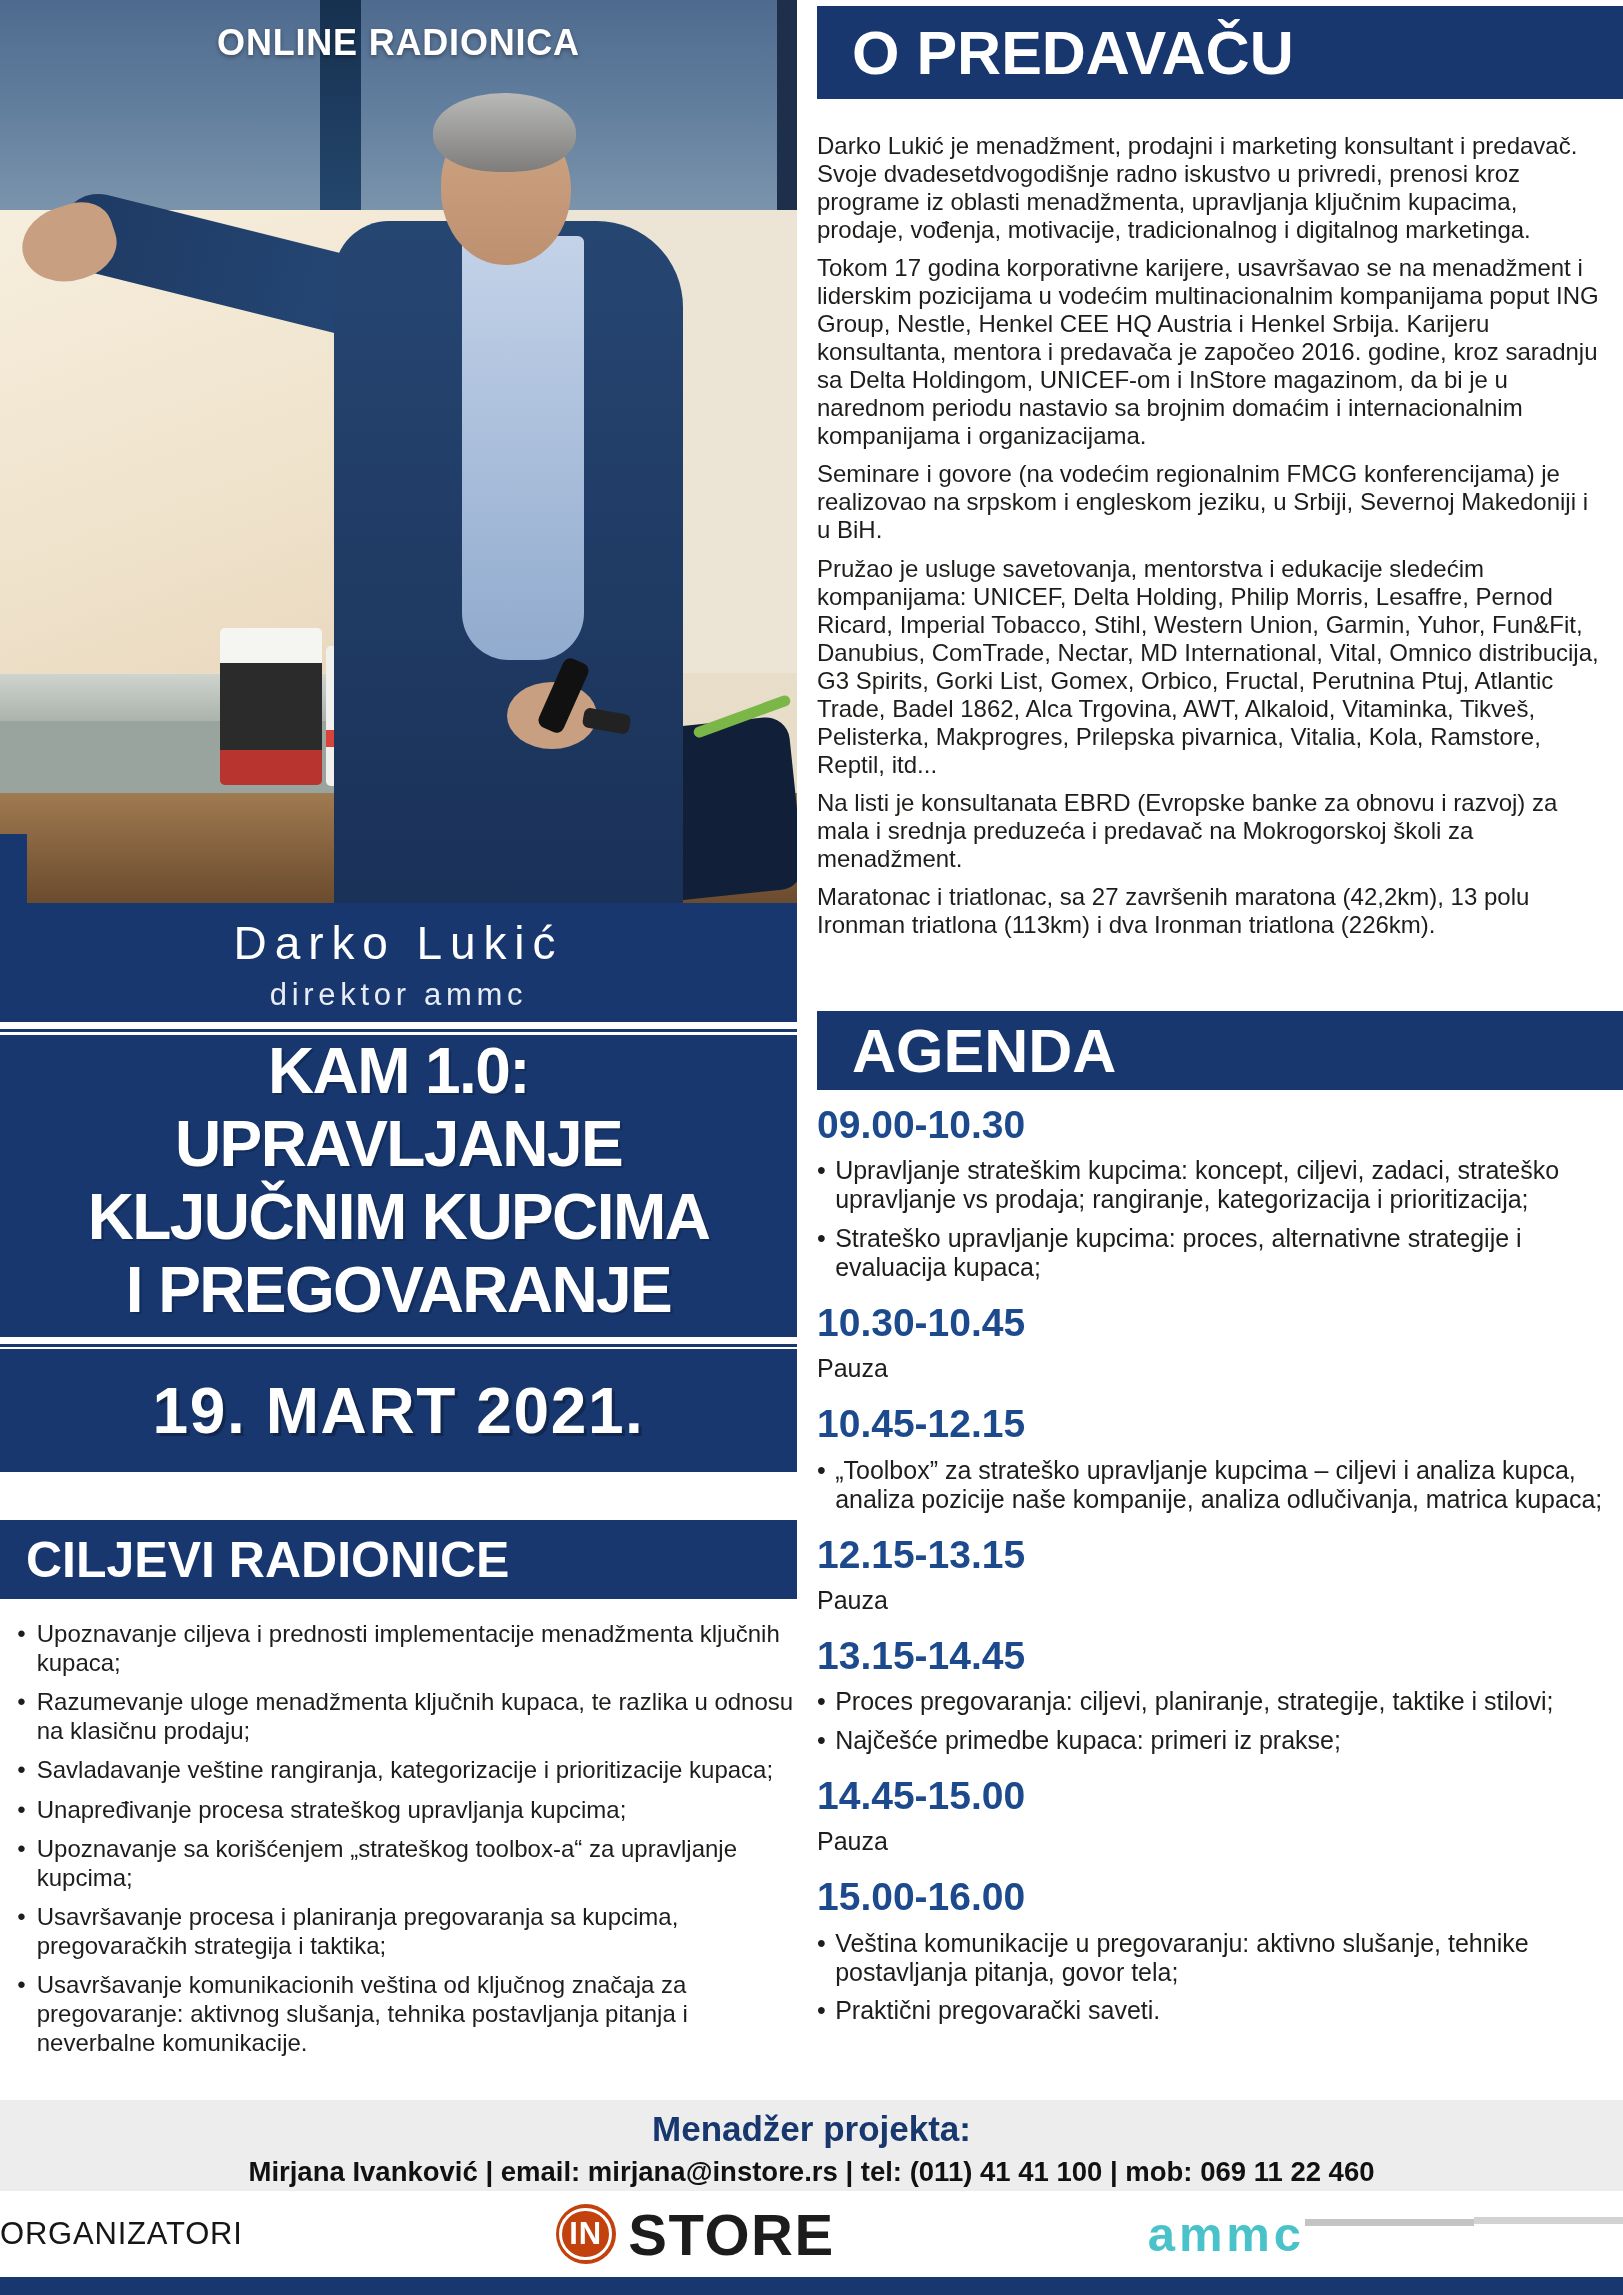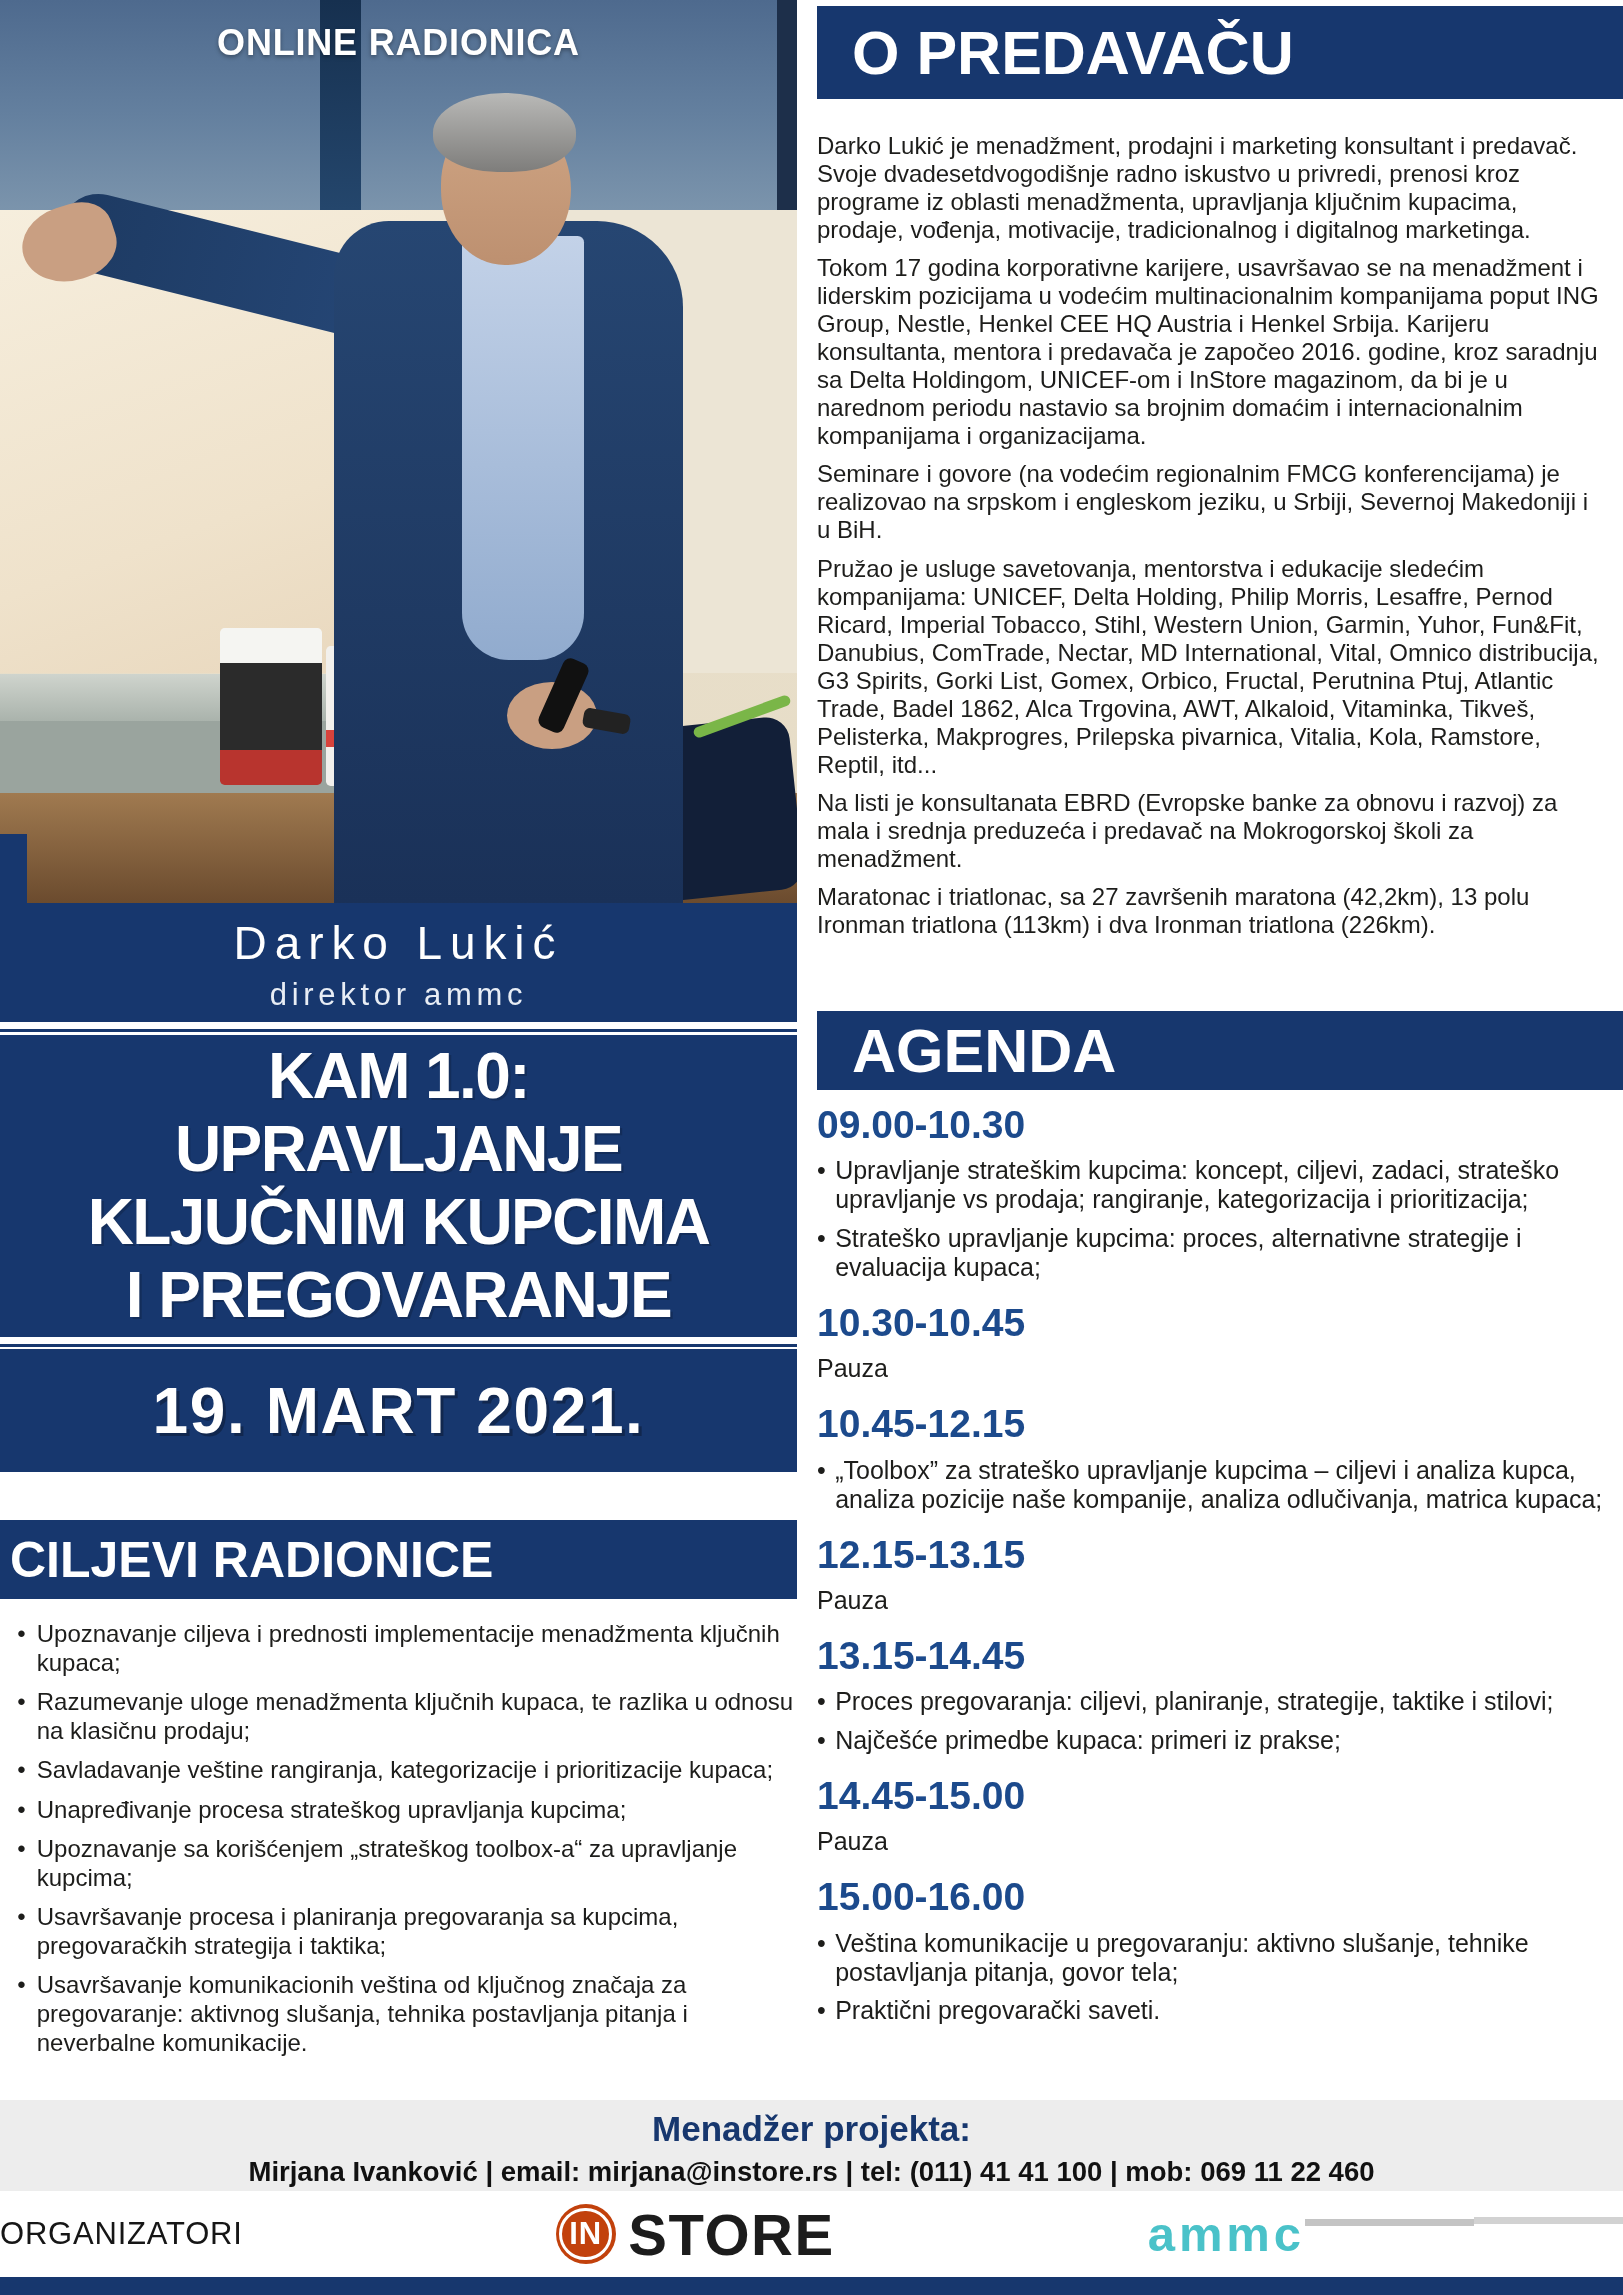--- a/index.html
+++ b/index.html
@@ -55,32 +55,32 @@
             color:#fff;text-align:center}
   .name{padding-top:12.6px;font-size:46px;font-weight:normal;letter-spacing:7.9px}
   .role{font-size:31px;letter-spacing:4.7px;margin-top:7.9px;color:#e8edf5}
 
   .hdiv{position:absolute;left:0;width:797px;height:12.6px;
         background:linear-gradient(180deg,#ffffff 0 52%,#17376e 52% 74%,#ffffff 74% 100%)}
   .div1{top:1022px}
   .div2{top:1337px}
 
   .titleblock{position:absolute;left:0;top:1035px;width:797px;height:302px;background:#17376e;
-              color:#fff;display:flex;flex-direction:column;justify-content:center;text-align:center}
+              color:#fff;display:flex;flex-direction:column;justify-content:flex-start;text-align:center}
   .title-line{font-size:64px;font-weight:bold;letter-spacing:-1.6px;line-height:73px;
               text-shadow:2.4px 2.4px 0 rgba(10,20,40,.28)}
 
   .dateblock{position:absolute;left:0;top:1349px;width:797px;height:123px;background:#17376e;
              display:flex;align-items:center;justify-content:center}
   .date{font-size:64px;font-weight:bold;letter-spacing:1.6px;color:#fff;
         text-shadow:3.1px 3.1px 0 rgba(10,20,40,.45)}
 
   .goalsbar{position:absolute;left:0;top:1520px;width:797px;height:79px;background:#17376e;
             color:#fff;display:flex;align-items:center}
-  .bar-h{font-size:50px;font-weight:bold;padding-left:10px;letter-spacing:0px}
+  .bar-h{font-size:50px;font-weight:bold;padding-left:26px;letter-spacing:0px}
 
   .goals{position:absolute;left:17.3px;top:1619px;width:777px;height:471px;overflow:hidden}
   .goals ul,.a-list{list-style:none;margin:0;padding:0}
   .goals li{display:flex;gap:11px;font-size:24px;line-height:29px;color:#1d1d1b;margin-bottom:10.2px}
   .b-dot{flex:0 0 auto}
   .b-txt{flex:1}
 
   
   .aboutbar{position:absolute;left:817px;top:6.3px;right:0;height:93px;background:#17376e;
             color:#fff;display:flex;align-items:center}

